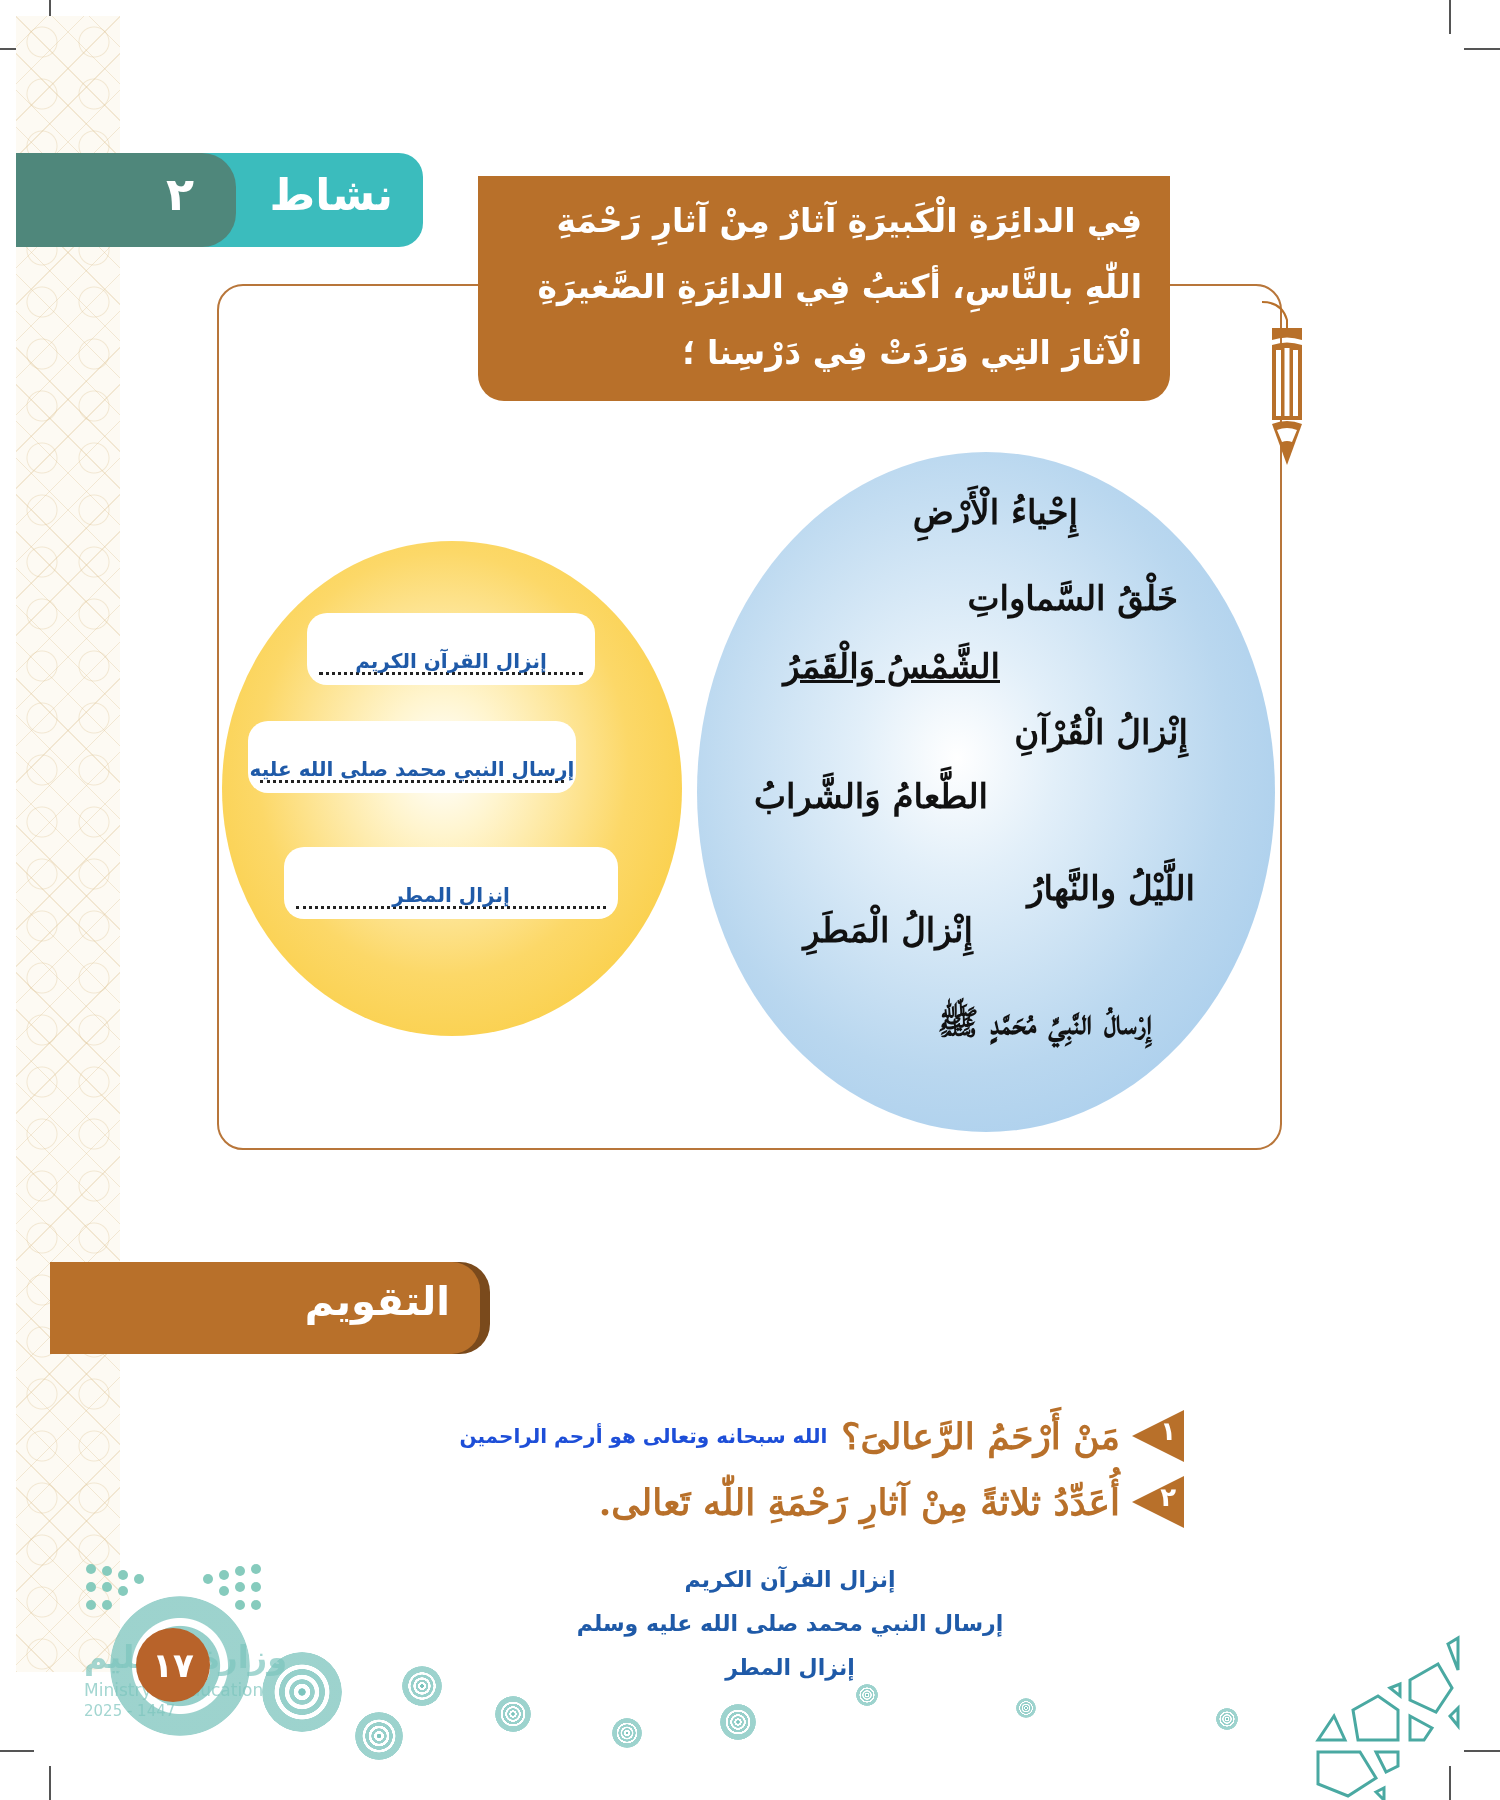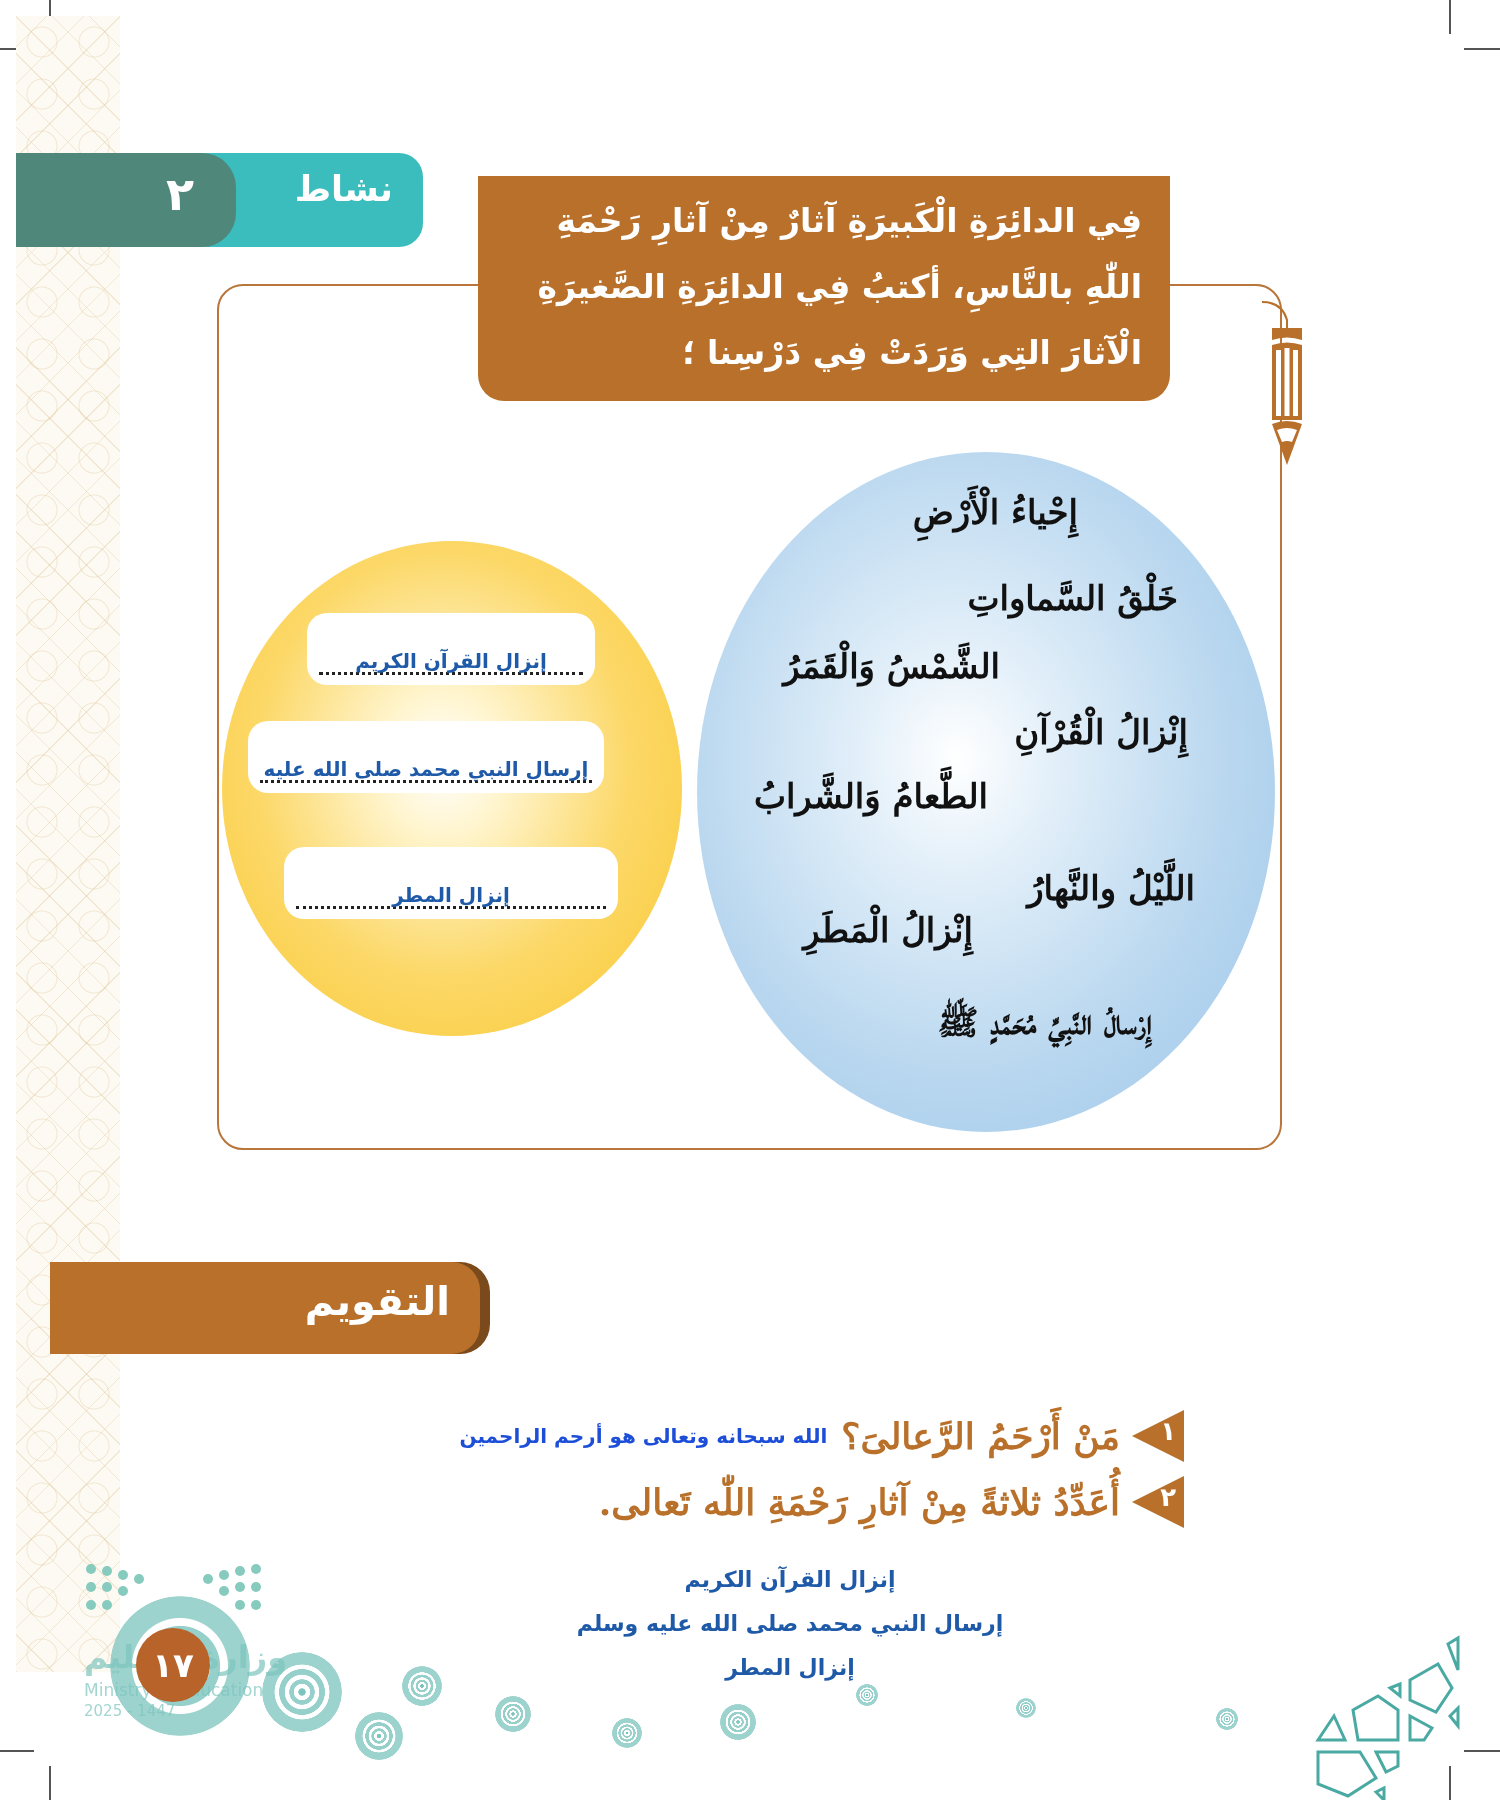--- a/index.html
+++ b/index.html
@@ -27,21 +27,21 @@
     .activity-tag .teal {
       position: absolute; right: 0; top: 0; width: 260px; height: 94px;
       background: #3bbcbd; border-radius: 0 24px 24px 0;
     }
     .activity-tag .dark {
       position: absolute; left: 0; top: 0; width: 220px; height: 94px;
       background: #4f877b; border-radius: 0 34px 34px 0;
     }
     .activity-label {
       position: absolute; right: 30px; top: 16px; color: #fff;
-      font-family: "DejaVu Sans", sans-serif; font-weight: bold; font-size: 35px;
+      font-family: "DejaVu Sans", sans-serif; font-weight: bold; font-size: 44px;
       direction: rtl;
     }
     .activity-num {
       position: absolute; left: 150px; top: 14px; color: #fff;
       font-family: "DejaVu Sans", sans-serif; font-weight: bold; font-size: 46px;
     }
 
     
     .frame {
       position: absolute; left: 217px; top: 284px; width: 1065px; height: 866px;
@@ -178,33 +178,33 @@
   <rect x="14" y="50" width="5" height="66" fill="#fff"></rect>
   <rect x="22.5" y="48" width="5" height="68" fill="#fff"></rect>
   <rect x="31" y="50" width="5" height="66" fill="#fff"></rect>
   <path d="M10 124 Q25 118 40 124 L25 165 Z" fill="#b8702a"></path>
   <path d="M15 130 Q25 126 35 130 L30 142 Q25 140 20 142 Z" fill="#fff"></path>
 </svg>
 
 <div class="big-circle"></div>
 <span class="big-item" style="right:422px;top:492px;">إِحْياءُ الْأَرْضِ</span>
 <span class="big-item" style="right:322px;top:578px;">خَلْقُ السَّماواتِ</span>
-<span class="big-item" style="right:500px;top:646px;">الشَّمْسُ وَالْقَمَرُ</span>
+<span class="big-item" style="right:500px;top:646px;text-decoration:underline;">الشَّمْسُ وَالْقَمَرُ</span>
 <span class="big-item" style="right:312px;top:712px;">إِنْزالُ الْقُرْآنِ</span>
 <span class="big-item" style="right:512px;top:776px;">الطَّعامُ وَالشَّرابُ</span>
 <span class="big-item" style="right:305px;top:844px;margin-top:24px;">اللَّيْلُ والنَّهارُ</span>
 <span class="big-item" style="right:527px;top:910px;">إِنْزالُ الْمَطَرِ</span>
 <span class="big-item" style="right:348px;top:1002px;">إِرْسالُ النَّبِيِّ مُحَمَّدٍ ﷺ</span>
 
 <div class="small-circle"></div>
 <div class="answer-box" style="left:307px;top:613px;width:288px;height:72px;">
   <div class="answer-line"></div>
   <div class="answer-text">إنزال القرآن الكريم</div>
 </div>
-<div class="answer-box" style="left:248px;top:721px;width:356px;height:72px;">
+<div class="answer-box" style="left:248px;top:721px;width:328px;height:72px;">
   <div class="answer-line"></div>
   <div class="answer-text">إرسال النبي محمد صلى الله عليه</div>
 </div>
 <div class="answer-box" style="left:284px;top:847px;width:334px;height:72px;">
   <div class="answer-line"></div>
   <div class="answer-text">إنزال المطر</div>
 </div>
 
 <div class="eval-tag">
   <div class="shadow"></div>

